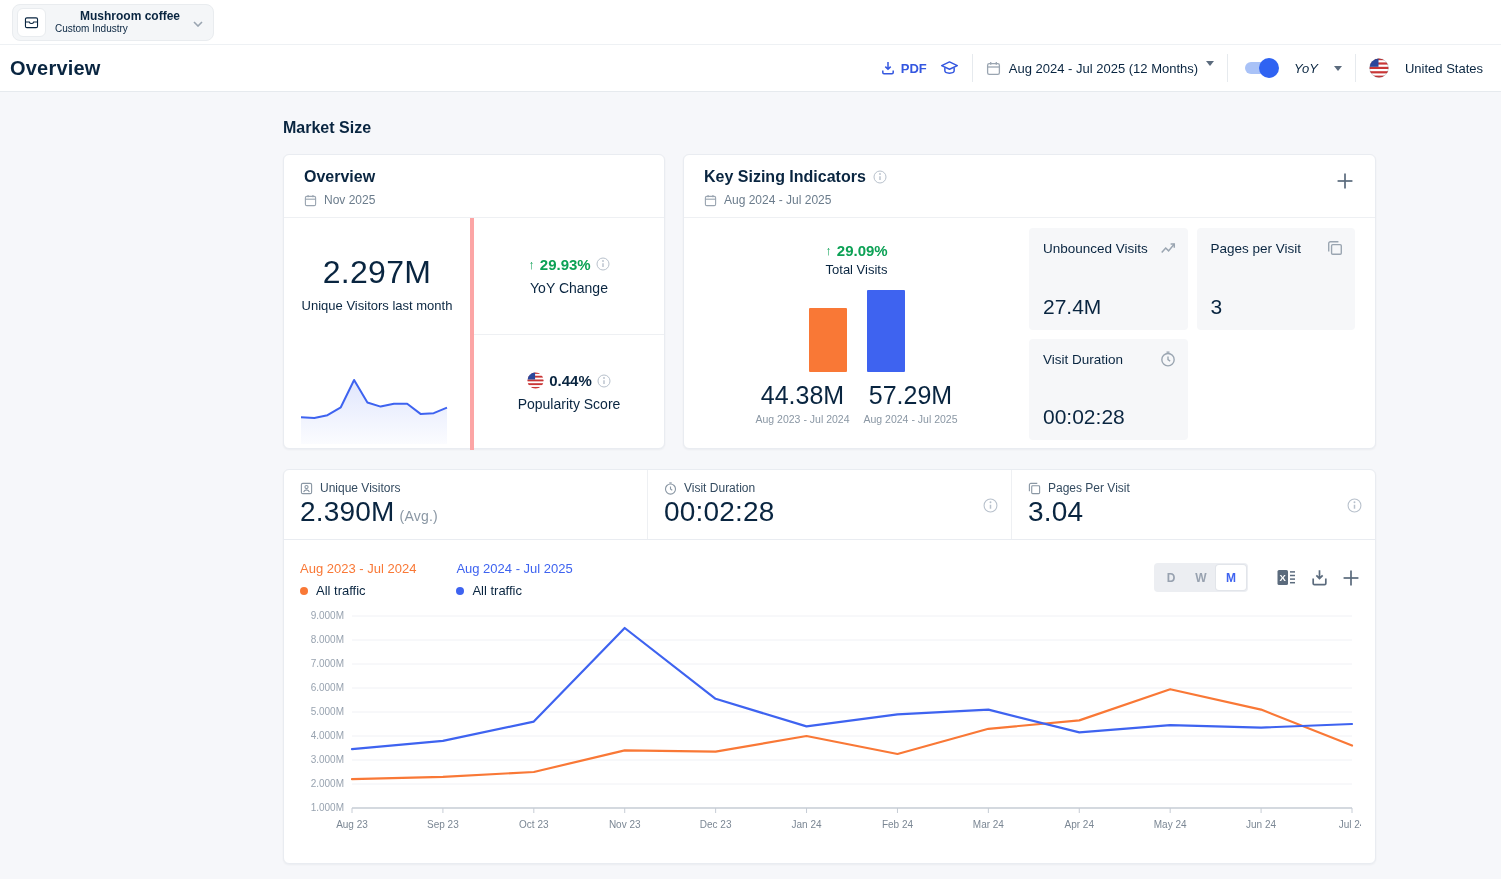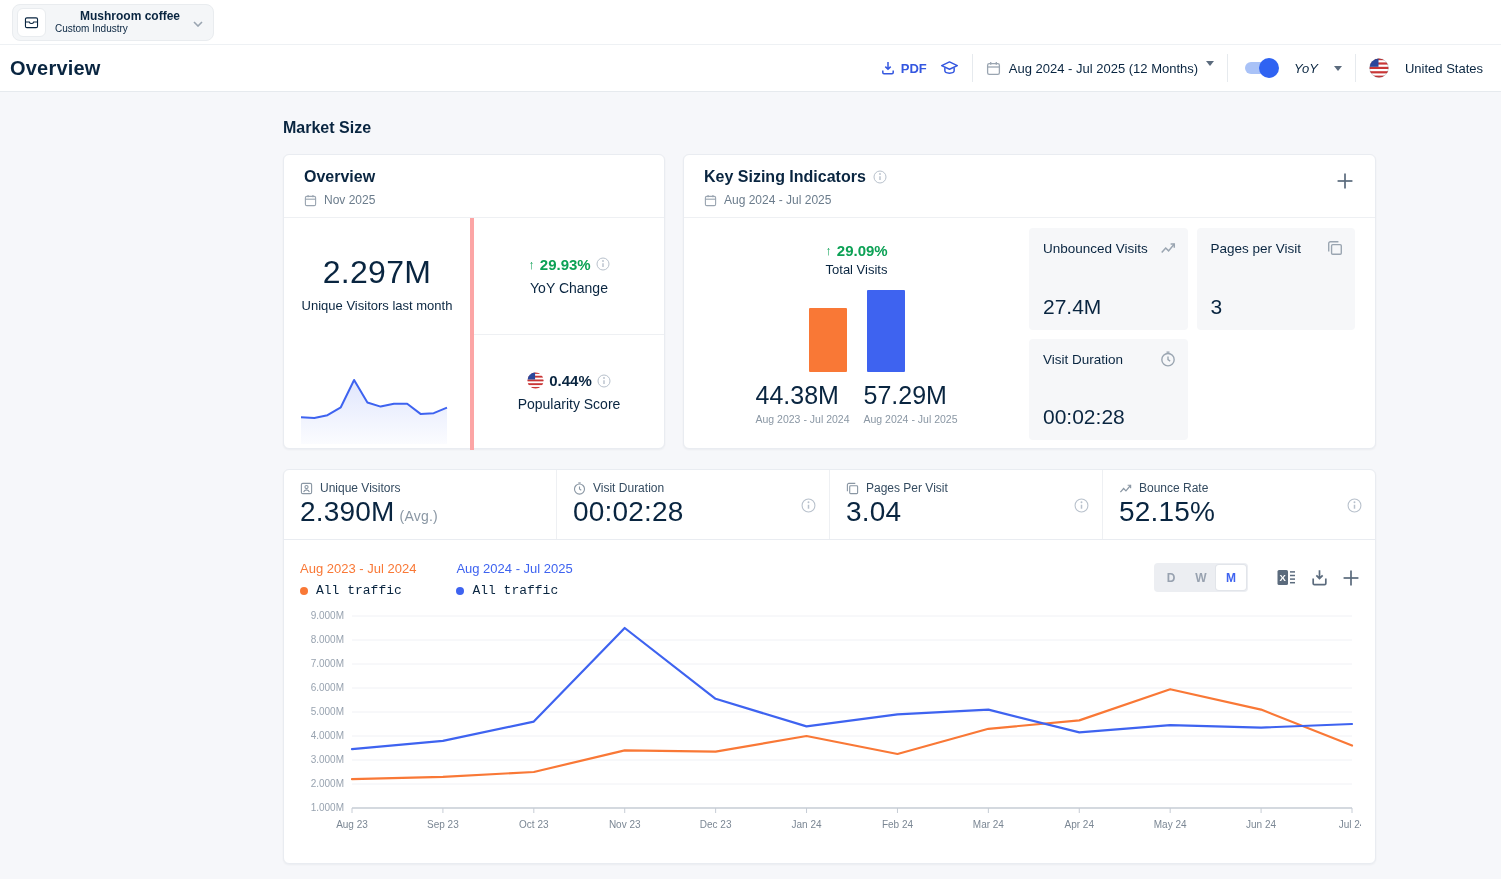--- a/index.html
+++ b/index.html
@@ -65,21 +65,21 @@
   .bold-pct { font-weight:700; font-size:15px; }
   .cell-label { font-size:14px; }
 
   .ks-plus { position:absolute; top:18px; right:22px; color:#5b6b7d; cursor:pointer; }
   .ks-body { display:grid; grid-template-columns:1fr 346px; height:232px; }
   .ks-left { display:flex; flex-direction:column; align-items:center; padding-top:24px; }
   .ks-label { font-size:13px; margin-top:3px; }
   .ks-bars { display:flex; align-items:flex-end; gap:20px; height:82px; margin-top:13px; }
   .ks-bar { width:38px; border-radius:1px; }
   .ks-barlabels { display:flex; gap:14px; margin-top:9px; }
-  .ks-bl { text-align:left; }
+  .ks-bl { text-align:center; }
   .ks-bl-val { font-size:25px; }
   .ks-bl-period { font-size:10.5px; color:#8a97a4; margin-top:3px; }
   .ks-tiles { display:grid; grid-template-columns:1fr 1fr; grid-template-rows:1fr 1fr;
     gap:9px; padding:10px 20px 10px 0; }
   .tile { background:#f6f7f9; border-radius:4px; padding:13px 14px; position:relative; }
   .tile-label { font-size:13.5px; }
   .tile-icon { position:absolute; top:12px; right:12px; color:#9aa5b1; }
   .tile-value { position:absolute; left:14px; bottom:11px; font-size:21px; }
 
   
@@ -92,21 +92,21 @@
   .tab-label { display:flex; align-items:center; gap:7px; font-size:12px; color:#344b60; }
   .tab-label .ticon { color:#8a97a4; display:flex; }
   .tab-value { font-size:28px; margin-top:1px; letter-spacing:.2px; }
   .tab-avg { font-size:14px; color:#8a97a4; margin-left:5px; }
   .tab-info { position:absolute; right:13px; bottom:22px; }
 
   .chart-wrap { padding:21px 16px 0 16px; }
   .chart-top { display:flex; align-items:flex-start; }
   .legend-group { margin-right:40px; cursor:pointer; }
   .legend-period { font-size:13px; font-weight:400; }
-  .legend-item { display:flex; align-items:center; gap:8px; margin-top:7px; font-size:13px;font-family:Liberation Mono, monospace; }
+  .legend-item { display:flex; align-items:center; gap:8px; margin-top:7px; font-size:13px; }
   .dot { width:8px; height:8px; border-radius:50%; }
   .chart-controls { margin-left:auto; display:flex; align-items:center; gap:15px; margin-top:2px; }
   .segmented { background:#eceef2; border-radius:4px; padding:2px; display:flex; margin-right:14px; }
   .seg-btn { width:30px; height:25px; display:flex; align-items:center; justify-content:center;
     font-size:12px; font-weight:700; color:#98a2b0; border-radius:3px; cursor:pointer; }
   .seg-btn.active { background:#fff; color:#3e63f0; box-shadow:0 0 0 1px #e2e5ea; }
   .cicon { color:#5b6b7d; cursor:pointer; display:flex; }
   .linechart-box { margin-top:8px; }
   svg text { font-family:"Liberation Sans","DejaVu Sans",sans-serif; }
 </style>
@@ -398,39 +398,20 @@
           <div class="tab-label">
             <span class="ticon">
               <svg width="13" height="13" viewBox="0 0 14 14" fill="none" stroke="currentColor" stroke-width="1.2">
                 <rect x="4" y="4" width="8.5" height="8.5" rx="1"></rect>
                   <path d="M10 1.5H3A1.5 1.5 0 0 0 1.5 3v7"></path>
               </svg>
             </span>
             <span>Pages Per Visit</span>
           </div>
           <div class="tab-value"><span>3.04</span></div>
-          <span class="tab-info">
-            <svg width="15" height="15" viewBox="0 0 14 14" fill="none">
-                <circle cx="7" cy="7" r="6" stroke="#b8c1cc"></circle>
-                <line x1="7" y1="6.3" x2="7" y2="10" stroke="#b8c1cc" stroke-width="1.4"></line>
-                <circle cx="7" cy="4" r=".9" fill="#b8c1cc"></circle>
-              </svg>
-          </span>
-        </div>
-        <div class="tab">
-          <div class="tab-label">
-            <span class="ticon">
-              <svg width="13" height="13" viewBox="0 0 14 14" fill="none" stroke="currentColor" stroke-width="1.3">
-                <path d="M1.5 11 5 7l2.5 2.5L12.5 3.5"></path>
-                  <path d="M9.3 3.5h3.2v3.2"></path>
-              </svg>
-            </span>
-            <span>Bounce Rate</span>
-          </div>
-          <div class="tab-value"><span>52.15%</span></div>
           <span class="tab-info">
             <svg width="15" height="15" viewBox="0 0 14 14" fill="none">
                 <circle cx="7" cy="7" r="6" stroke="#b8c1cc"></circle>
                 <line x1="7" y1="6.3" x2="7" y2="10" stroke="#b8c1cc" stroke-width="1.4"></line>
                 <circle cx="7" cy="4" r=".9" fill="#b8c1cc"></circle>
               </svg>
           </span>
         </div>
       </div>
 

